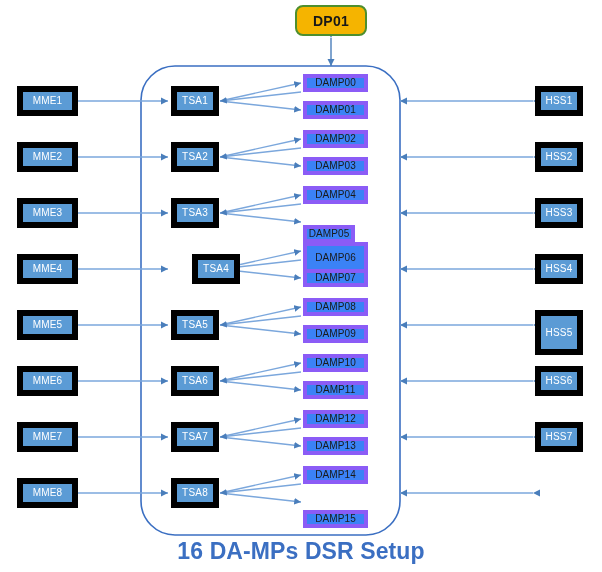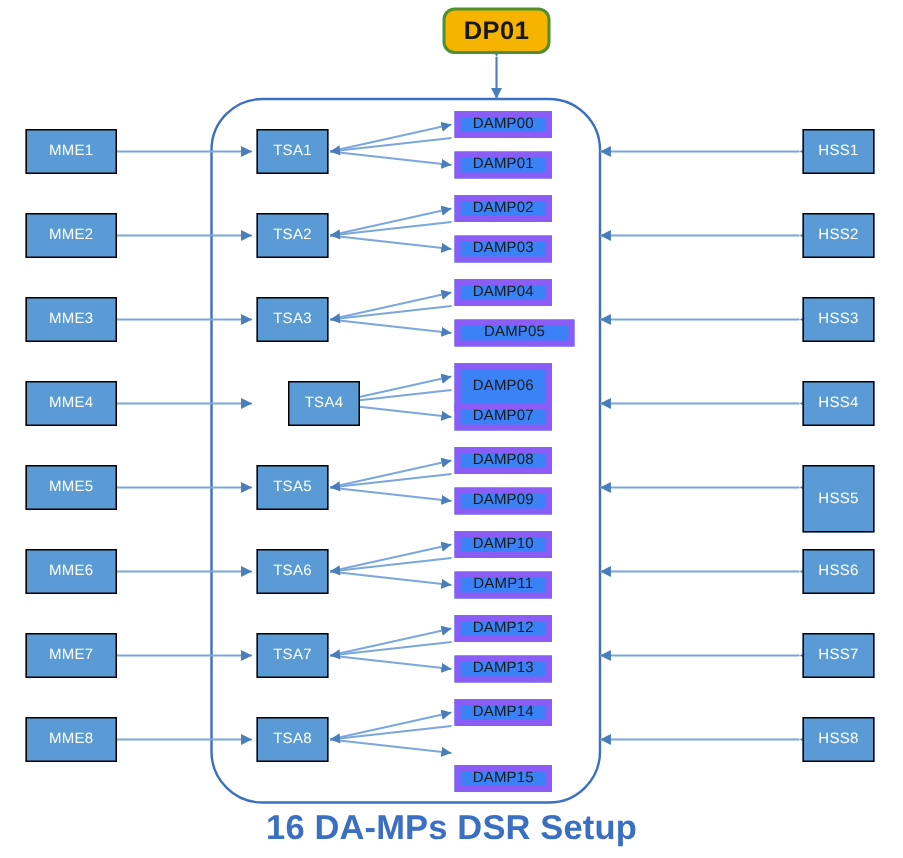--- a/index.html
+++ b/index.html
@@ -29,38 +29,38 @@
     position: absolute;
     box-sizing: border-box;
     display: flex;
     align-items: center;
     justify-content: center;
     text-align: center;
     line-height: 1;
   }
   .node-blue {
     background: #5B9BD5;
-    border: 1px solid #000000;
+    border: 6px solid #000000;
     color: #ffffff;
     font-size: 10px;
     letter-spacing: 0.2px;
   }
   .node-salmon {
     background: #3b82f6;
     border: 4px solid #8b5cf6;
     color: #1a1a1a;
     font-size: 10px;
     letter-spacing: 0.1px;
   }
   .node-dp {
     background: #F5B400;
     border: 2px solid #4E8F2E;
     border-radius: 8px;
     color: #181818;
-    font-size: 17px;
+    font-size: 14px;
     font-weight: bold;
     letter-spacing: 0.3px;
   }
   .caption {
     position: absolute;
     left: 0;
     top: 538px;
     width: 602px;
     text-align: center;
     color: #3B6FC2;
@@ -209,21 +209,21 @@
   </div>
   <div class="node node-salmon" style="left:303px; top:130px; width:65px; height:18px;">
     <span>DAMP02</span>
   </div>
   <div class="node node-salmon" style="left:303px; top:157px; width:65px; height:18px;">
     <span>DAMP03</span>
   </div>
   <div class="node node-salmon" style="left:303px; top:186px; width:65px; height:18px;">
     <span>DAMP04</span>
   </div>
-  <div class="node node-salmon" style="left:303px; top:213px; width:80px; height:18px;">
+  <div class="node node-salmon" style="left:303px; top:225px; width:52px; height:18px;">
     <span>DAMP05</span>
   </div>
   <div class="node node-salmon" style="left:303px; top:242px; width:65px; height:32px;">
     <span>DAMP06</span>
   </div>
   <div class="node node-salmon" style="left:303px; top:269px; width:65px; height:18px;">
     <span>DAMP07</span>
   </div>
   <div class="node node-salmon" style="left:303px; top:298px; width:65px; height:18px;">
     <span>DAMP08</span>
@@ -264,19 +264,16 @@
   </div>
   <div class="node node-blue" style="left:535px; top:310px; width:48px; height:45px;">
     <span>HSS5</span>
   </div>
   <div class="node node-blue" style="left:535px; top:366px; width:48px; height:30px;">
     <span>HSS6</span>
   </div>
   <div class="node node-blue" style="left:535px; top:422px; width:48px; height:30px;">
     <span>HSS7</span>
   </div>
-  <div class="node node-blue" style="left:535px; top:478px; width:48px; height:30px;">
-    <span>HSS8</span>
-  </div>
 
   <div class="caption">16 DA-MPs DSR Setup</div>
 
 </div>
 
 </body></html>

